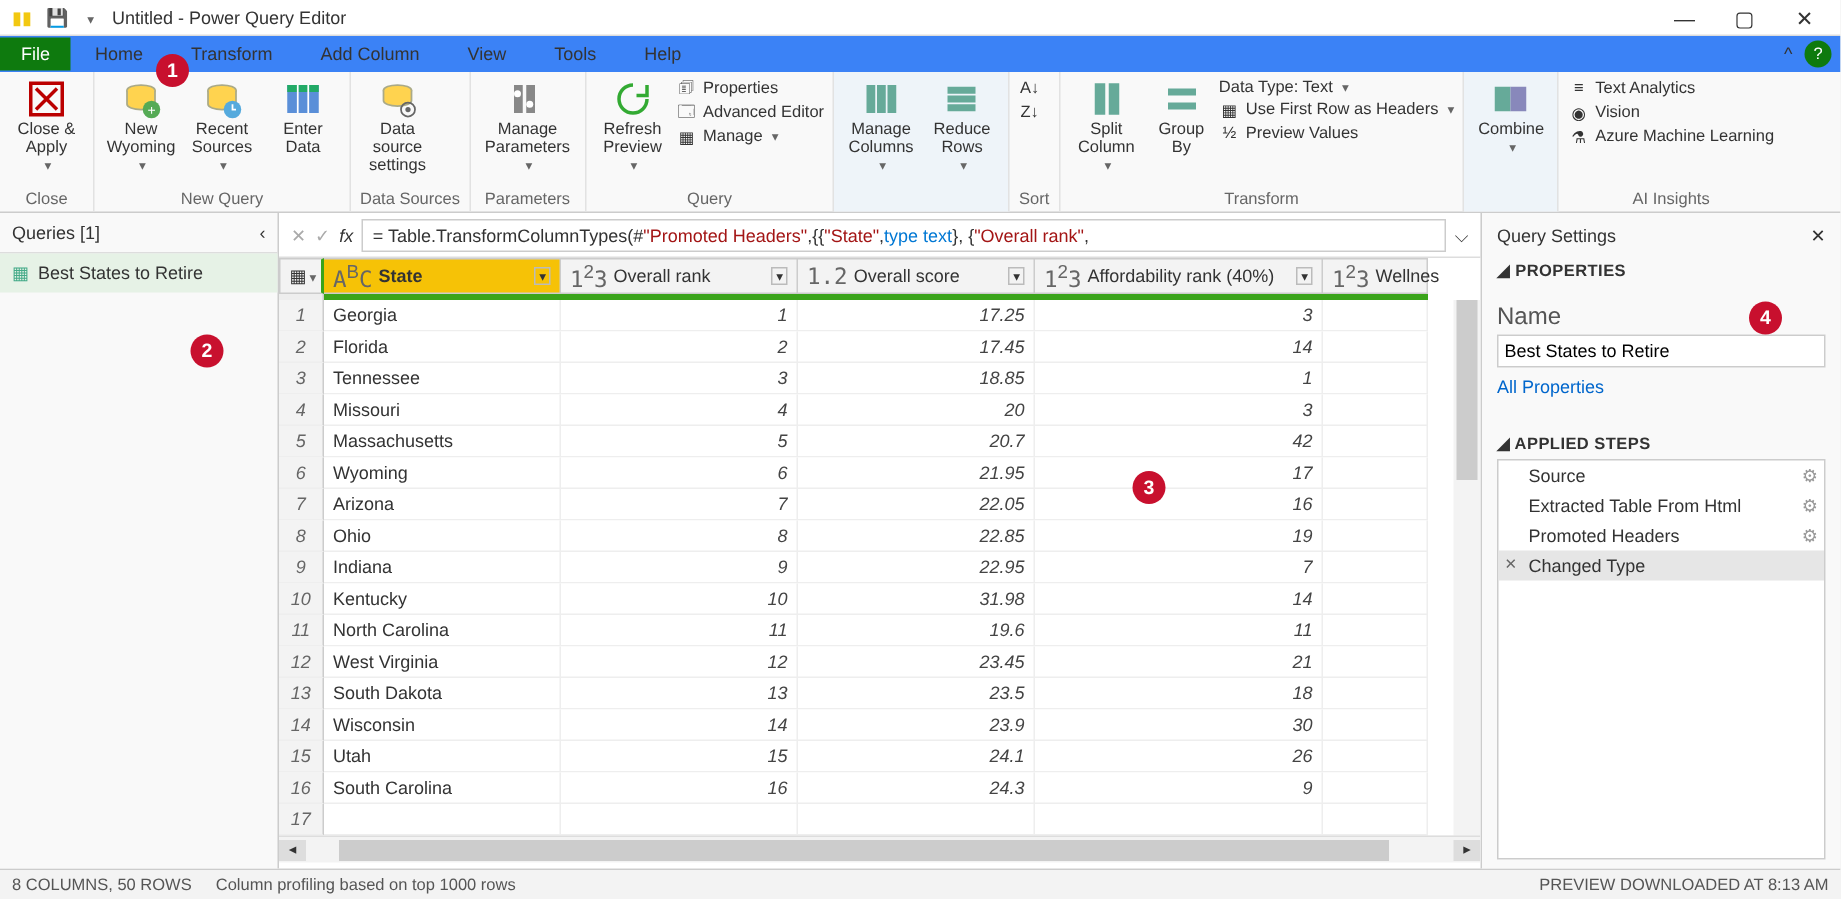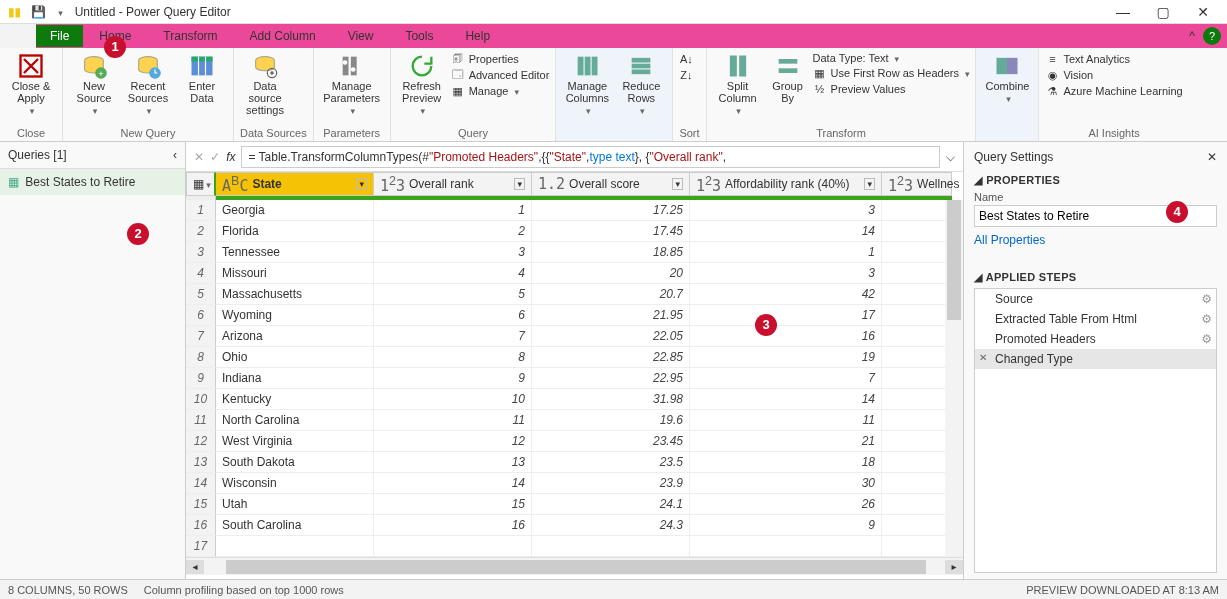--- a/index.html
+++ b/index.html
@@ -6,21 +6,21 @@
   body { width: 1227px; height: 599px; background: #f3f3f3; overflow: hidden; font-size: 12px; color: #333; }
   
   
   .titlebar { height: 24px; display: flex; align-items: center; padding: 0 4px; background: #fff; border-bottom: 1px solid #ddd; }
   .titlebar .qat { display: flex; gap: 2px; align-items: center; }
   .titlebar .qat span { padding: 0 4px; }
   .titlebar .title { margin-left: 8px; flex: 1; }
   .titlebar .wbtn { width: 40px; text-align: center; font-size: 14px; }
   
   
-  .ribbontabs { height: 24px; display: flex; align-items: center; background: #ec4899; margin-left: 36px; }
+  .ribbontabs { height: 24px; display: flex; align-items: center; background: #3b82f6; }
   .ribbontabs .filetab { background: #0e7a0e; color: #fff; padding: 4px 14px; }
   .ribbontabs .tab { padding: 4px 16px; cursor: default; }
   .ribbontabs .spacer { flex: 1; }
   .ribbontabs .help { width: 18px; height: 18px; border-radius: 50%; background: #0e7a0e; color: #fff; text-align: center; line-height: 18px; margin-right: 6px; font-size:11px;}
   
   
   .ribbon { height: 94px; display: flex; background: #f9f9f9; border-bottom: 1px solid #ccc; }
   .rgroup { border-right: 1px solid #e2e2e2; display: flex; flex-direction: column; padding: 2px 6px 0 6px; position: relative; }
   .rgroup .buttons { flex: 1; display: flex; gap: 4px; align-items: flex-start; }
   .rgroup .glabel { text-align: center; font-size: 11px; color: #666; padding-bottom: 2px; }
@@ -64,25 +64,25 @@
   .hscroll { height:18px; background:#f3f3f3; border-top:1px solid #ddd; position:relative;}
   .hscroll .thumb { position:absolute; left:40px; width:700px; height:14px; top:2px; background:#ccc;}
   .hscroll .arrL, .hscroll .arrR { position:absolute; top:2px; width:18px; height:14px; background:#ddd; text-align:center; line-height:14px; font-size:10px;}
   .hscroll .arrL { left:0;}
   .hscroll .arrR { right:0;}
   
   .vscroll { position:absolute; right:0; top:28px; width:18px; bottom:18px; background:#f3f3f3;}
   .vscroll .thumb { position:absolute; left:2px; width:14px; top:0px; height:120px; background:#ccc;}
   
   
-  .settings { width: 264px; background: #f9f9f9; border-left: 1px solid #ccc; padding: 6px 10px; display:flex; flex-direction:column;}
+  .settings { width: 240px; background: #f9f9f9; border-left: 1px solid #ccc; padding: 6px 10px; display:flex; flex-direction:column;}
   .settings .shdr { display:flex; align-items:center; padding: 2px 0 6px 0;}
   .settings .shdr span:first-child { flex:1;}
   .settings .sect { font-weight: bold; font-size: 11px; letter-spacing: .3px; margin-top:4px; }
-  .settings .nm { font-size:11px; color:#555; margin-top:4px;}
+  .settings .nm { font-size:16px; color:#555; margin-top:16px;}
   .settings input { width: 100%; border:1px solid #ccc; padding: 3px 4px; margin-top:2px; font-size:12px;}
   .settings .link { color:#0066cc; margin-top:6px; display:block;}
   .settings .steps { border:1px solid #ccc; margin-top:4px; flex:1; background:#fff; font-size:12px;}
   .settings .steps .step { padding:3px 6px 3px 20px; position:relative;}
   .settings .steps .step .gear { position:absolute; right:4px; color:#999;}
   .settings .steps .step.sel { background:#e6e6e6;}
   .settings .steps .step.sel::before { content:"✕"; position:absolute; left:4px; color:#666; font-size:10px;}
   
   
   .status { height: 20px; background: #f3f3f3; border-top: 1px solid #ccc; display: flex; align-items: center; padding: 0 8px; font-size: 11px; color:#555;}
@@ -145,21 +145,21 @@
   <div class="rgroup">
     <div class="buttons">
       <div class="btn-big">
           <svg viewBox="0 0 24 24">
             <ellipse cx="12" cy="7" rx="8" ry="3" fill="#ffd34f" stroke="#aa8"></ellipse>
             <path d="M4 7 v8 a8 3 0 0 0 16 0 v-8" fill="#ffd34f" stroke="#aa8"></path>
             <circle cx="18" cy="18" r="5" fill="#5a5"></circle>
             <text x="18" y="21" text-anchor="middle" fill="#fff" font-size="8">+</text>
           </svg>
           <span style="white-space:pre-line;">New
-Source</span>
+Wyoming</span>
           <span class="chev"></span>
         </div>
       <div class="btn-big">
           <svg viewBox="0 0 24 24">
             <ellipse cx="12" cy="7" rx="8" ry="3" fill="#ffd34f" stroke="#aa8"></ellipse>
             <path d="M4 7 v8 a8 3 0 0 0 16 0 v-8" fill="#ffd34f" stroke="#aa8"></path>
             <circle cx="18" cy="18" r="5" fill="#5ad"></circle>
             <path d="M18 15 v3 h2" stroke="#fff" fill="none"></path>
           </svg>
           <span style="white-space:pre-line;">Recent

